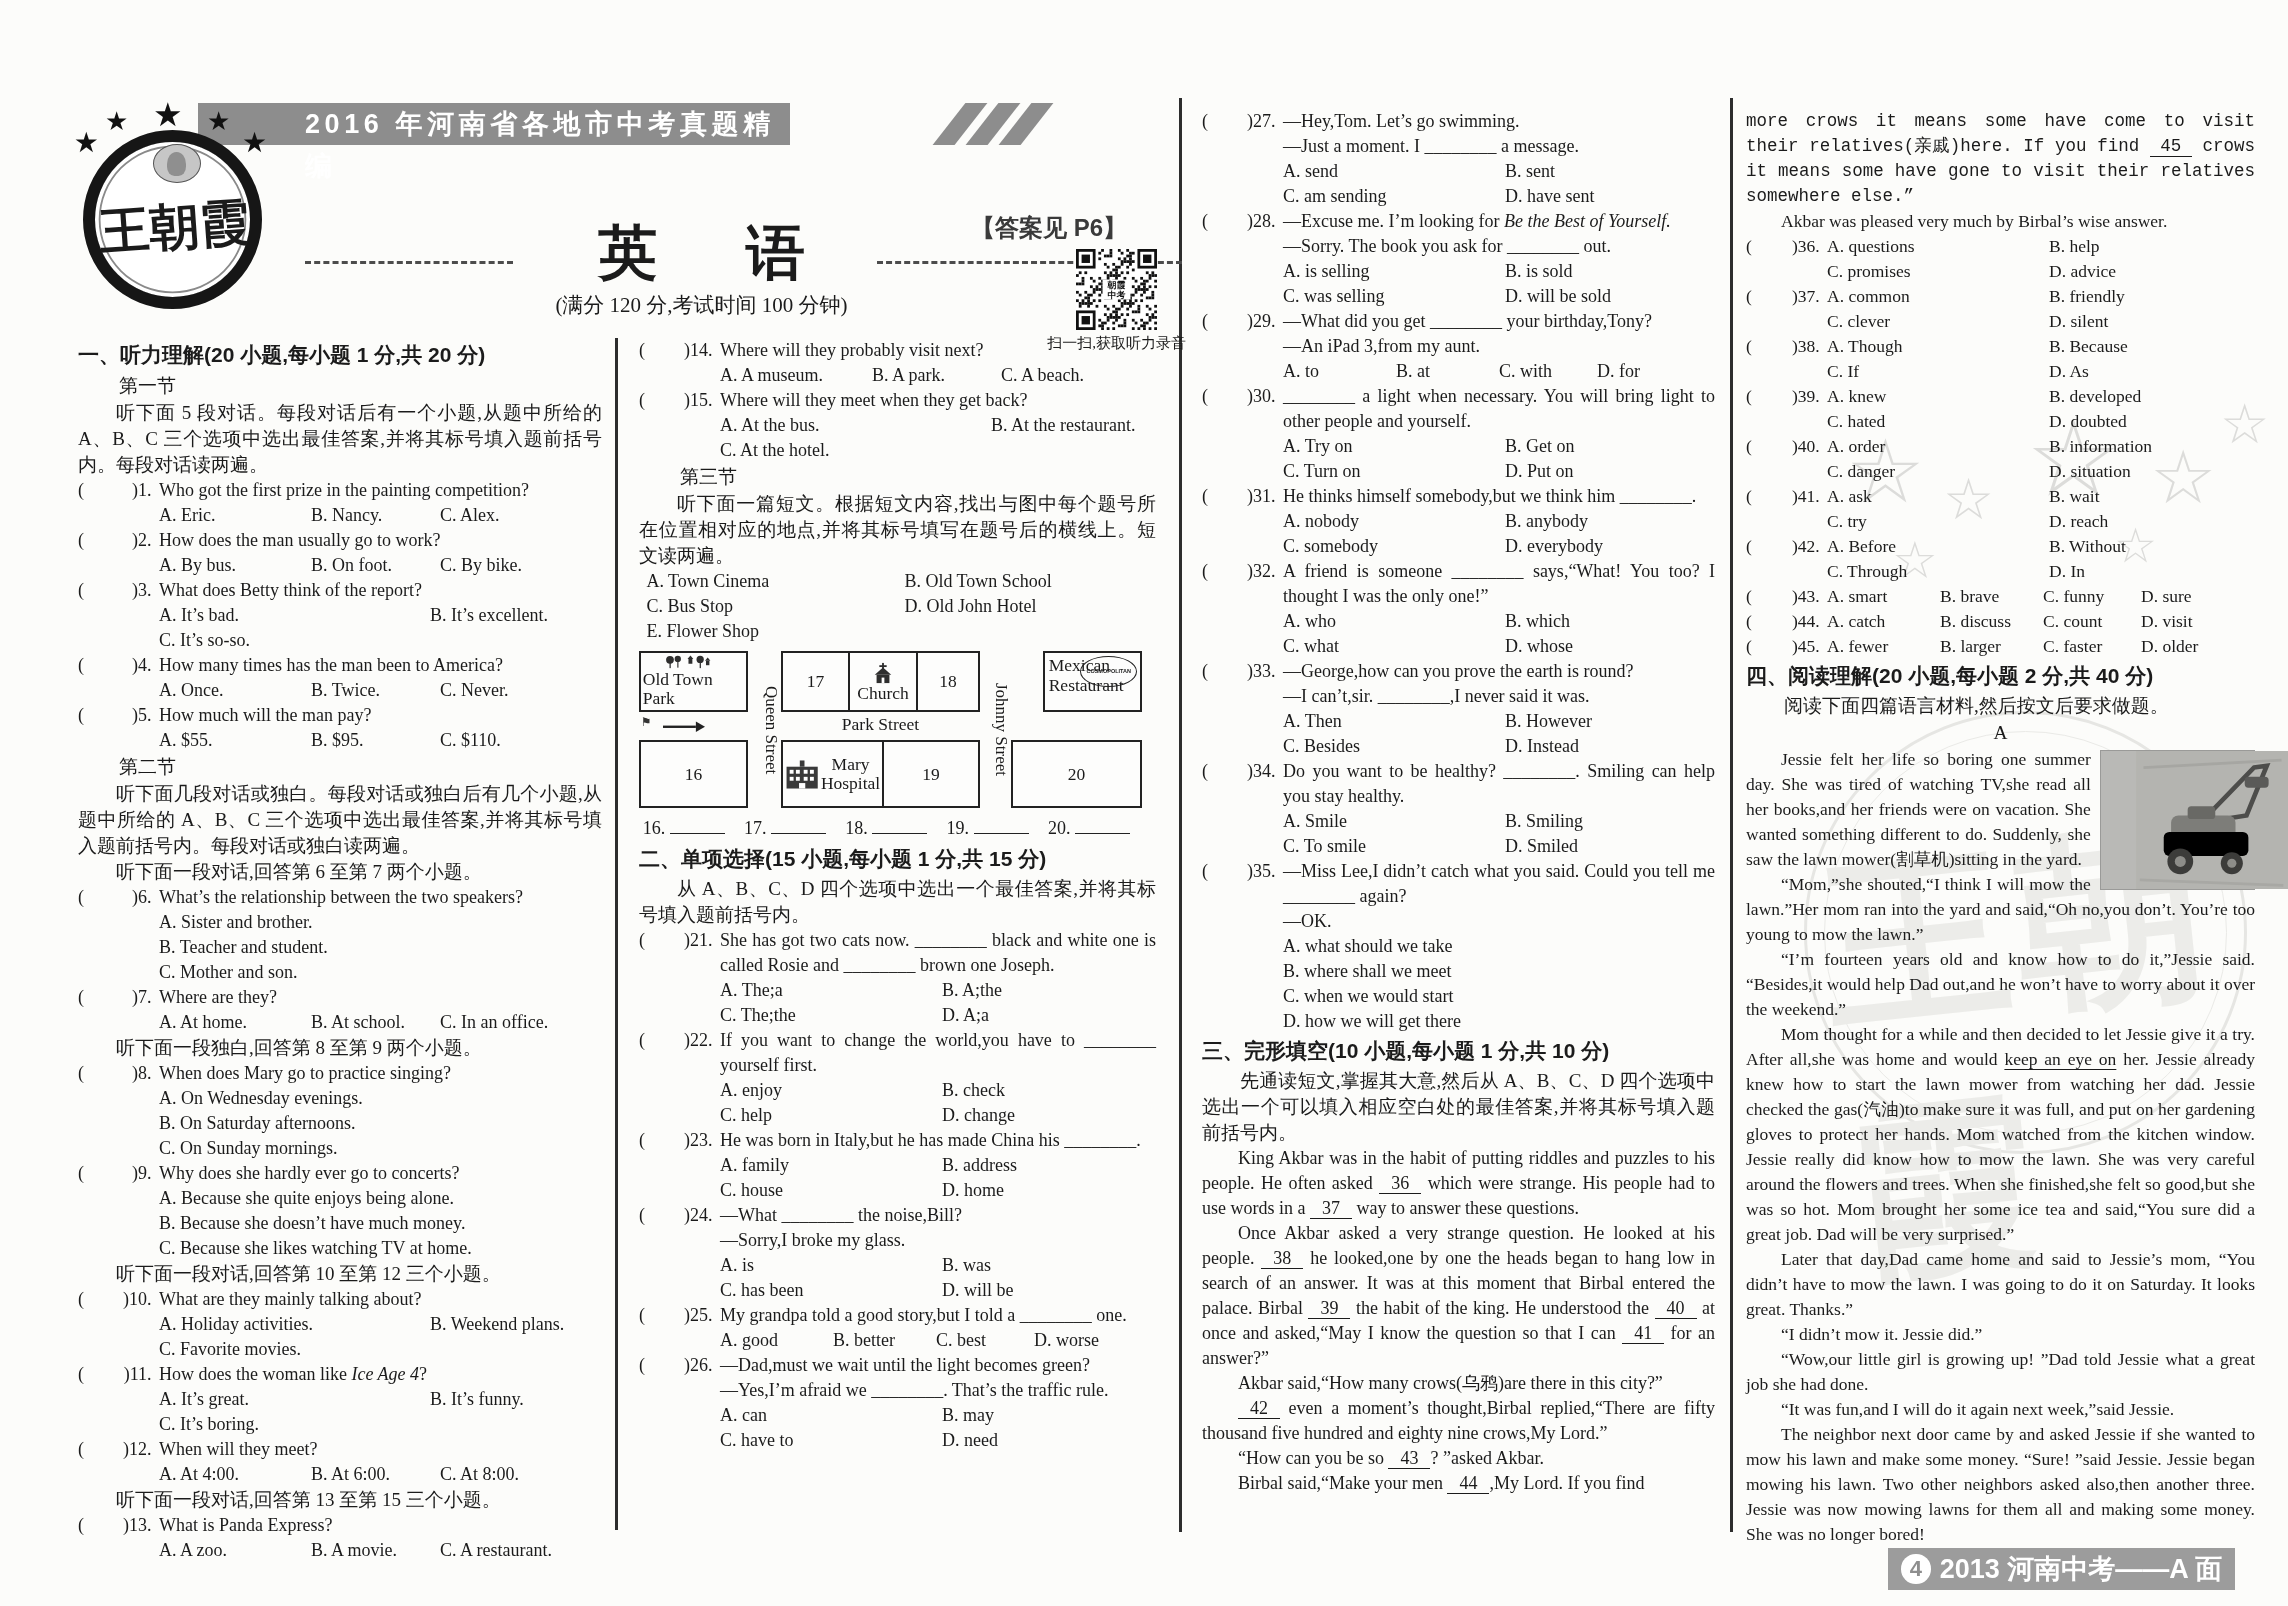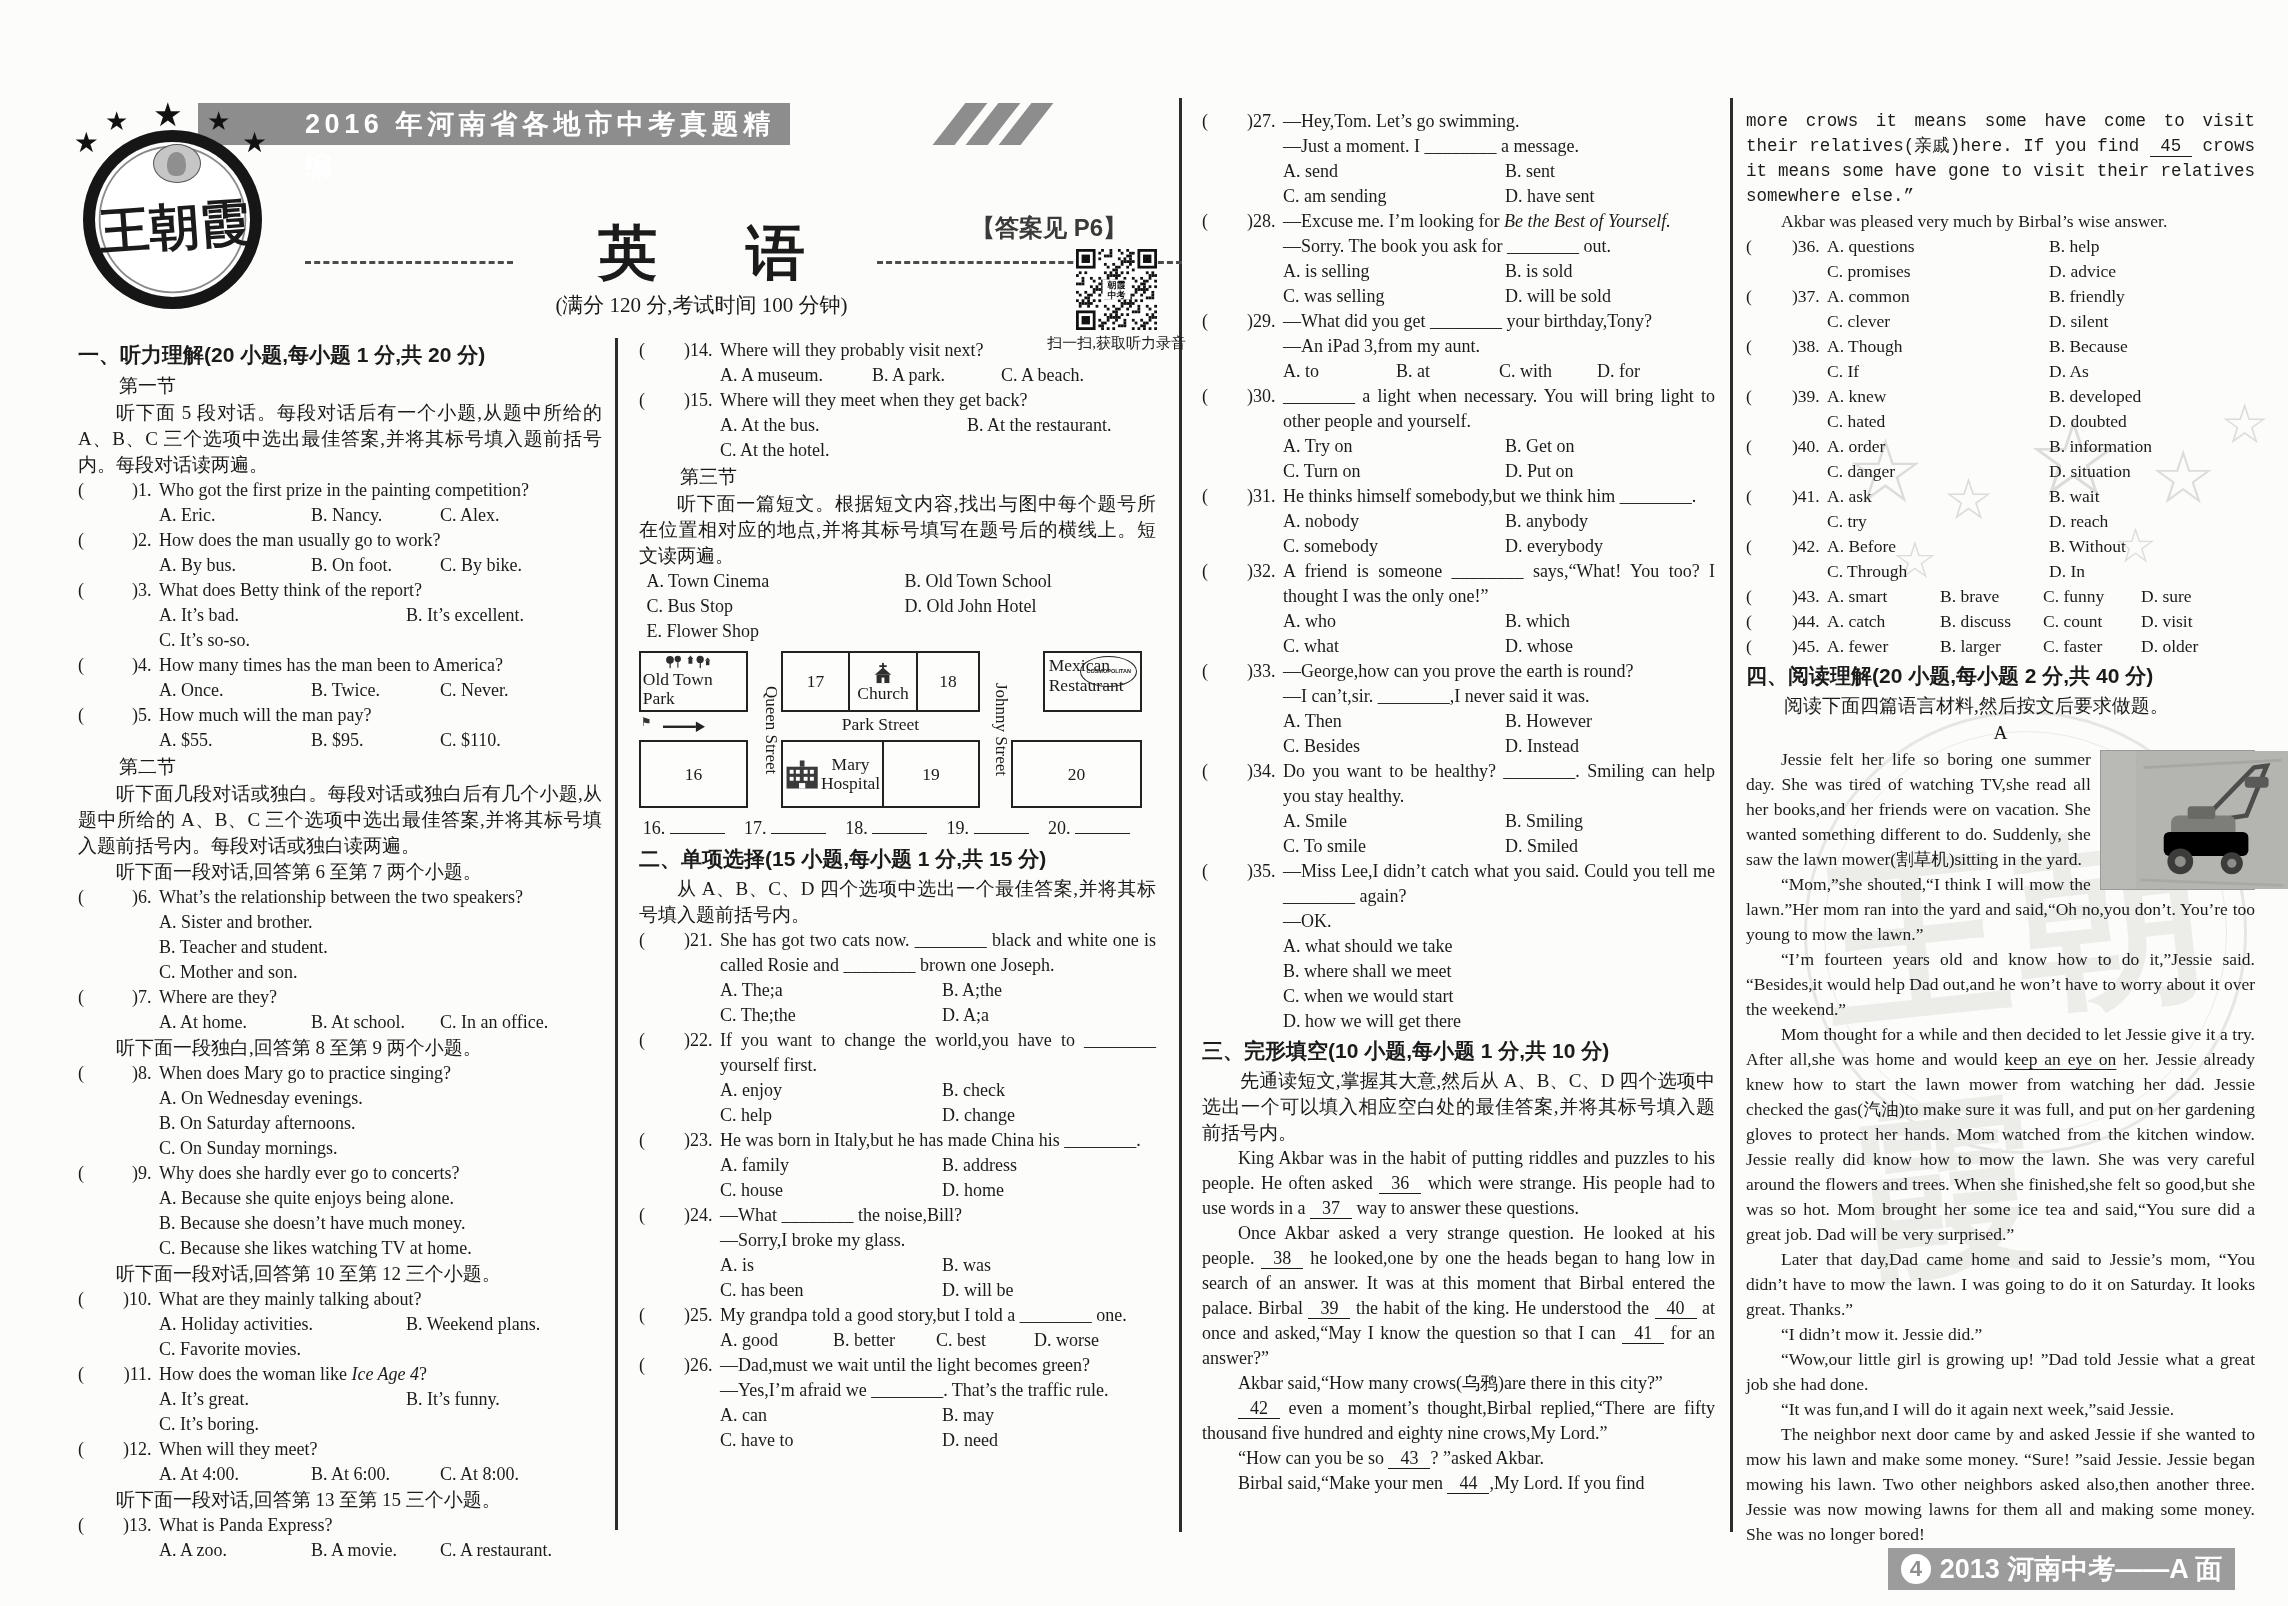--- a/index.html
+++ b/index.html
@@ -57,21 +57,21 @@
 
   .q {}
   .qunit { padding-left:81px; text-indent:-81px; text-align:justify; }
   .qunit.cont { text-indent:0; }
   .qpre { display:inline-flex; width:81px; justify-content:space-between; padding-right:7.4px; text-indent:0; }
   .qorow { display:flex; }
   .qorow .qpre { flex:0 0 81px; }
   .qorow .orow { flex:1; margin-left:0; }
   .orow { margin-left:81px; display:grid; }
   .orow.g2 { grid-template-columns:222px 1fr; }
-  .orow.g2w { grid-template-columns:247px 1fr; }
+  .orow.g2w { grid-template-columns:247px 1fr;gap:24px; }
   .orow.g2m { grid-template-columns:258px 1fr; margin-left:7.4px; }
   .orow.g3 { grid-template-columns:152px 129px 1fr; }
   .orow.g4 { grid-template-columns:113px 103px 98px 1fr; }
   .orow.g1 { display:block; }
 
   .s-i { font-style:italic; }
   .s-u { text-decoration:underline; text-underline-offset:3.7px; }
   .s-b { display:inline-block; min-width:42px; padding:0 7.4px; text-align:center; text-indent:0;
          border-bottom:1.8px solid #1b1b1b; line-height:19.4px; }
 

